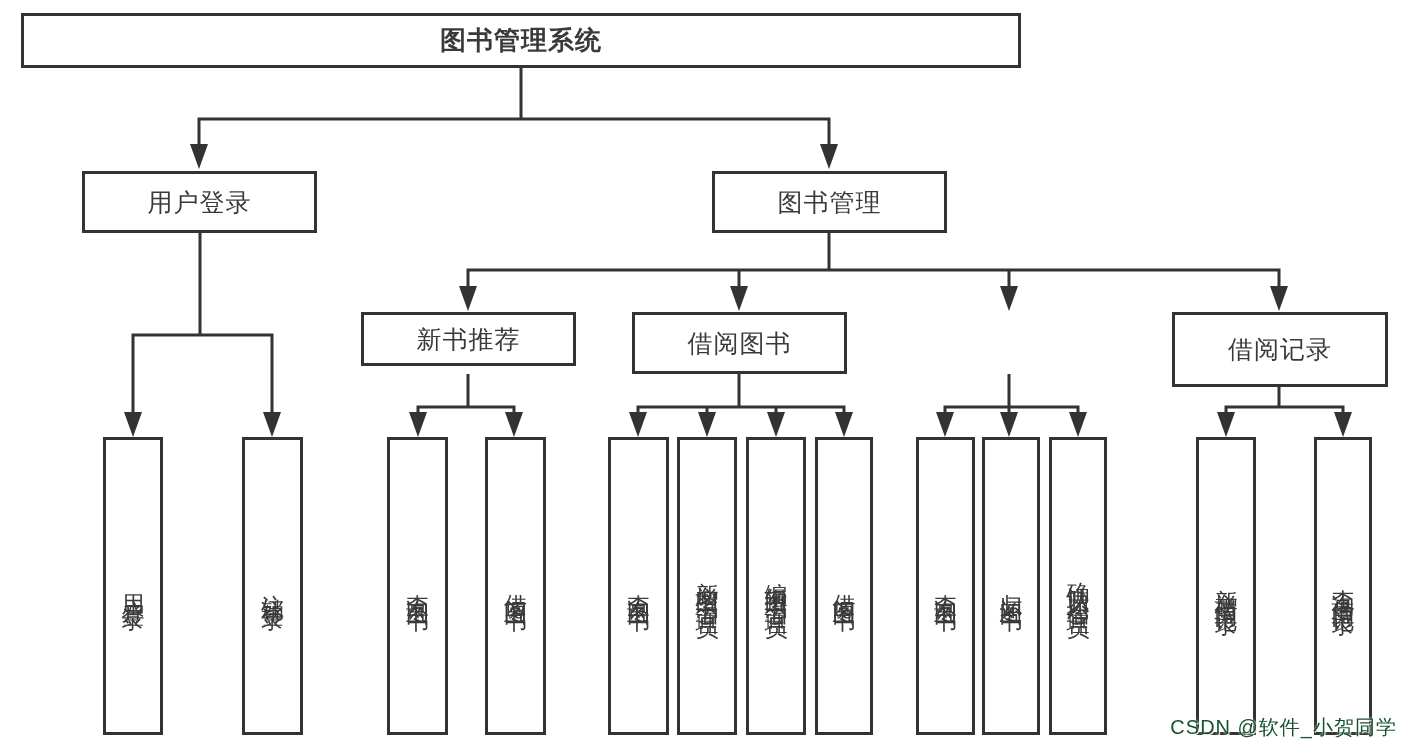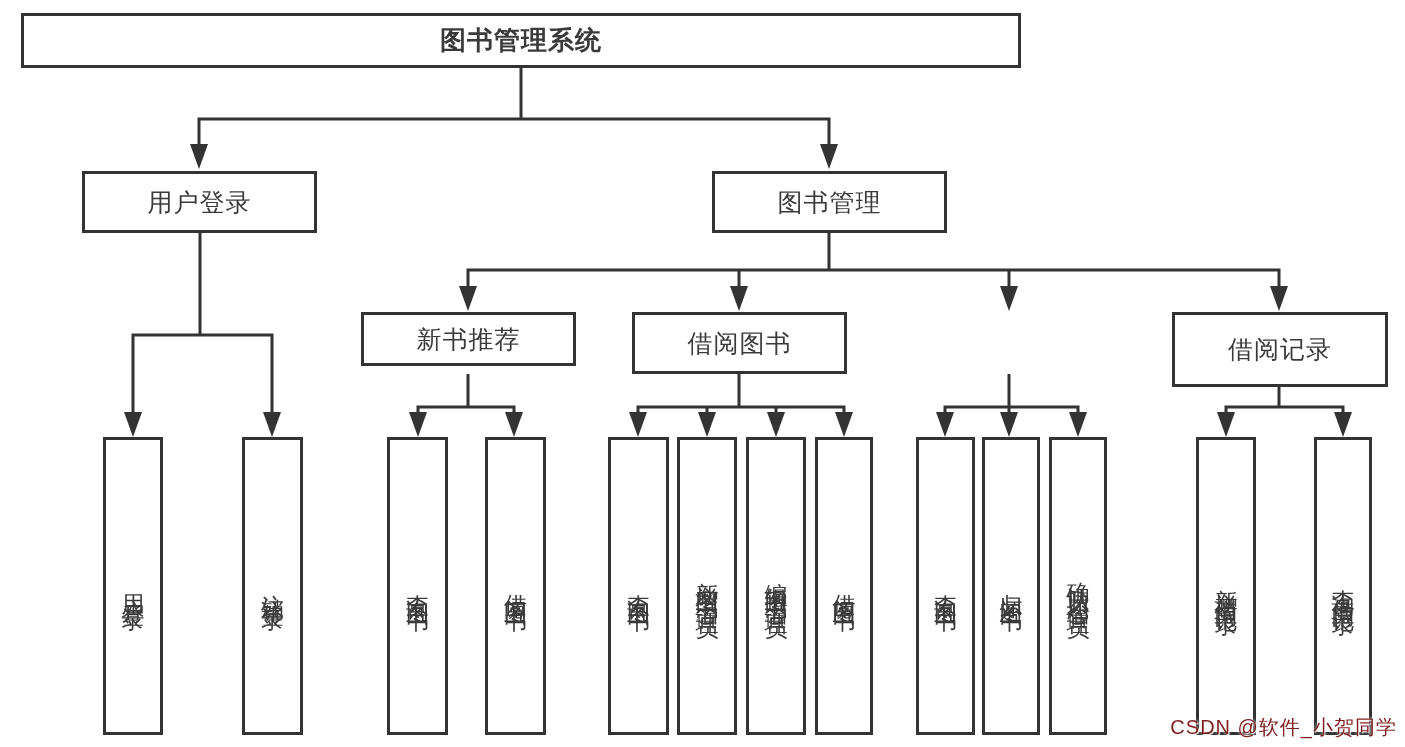--- a/index.html
+++ b/index.html
@@ -48,21 +48,21 @@
   #b-leaf-borrow-book{left:815px;top:437px;width:58px;height:298px;}
   #b-leaf-query-book-current{left:916px;top:437px;width:59px;height:298px;}
   #b-leaf-return-book{left:982px;top:437px;width:58px;height:298px;}
   #b-leaf-confirm-return{left:1049px;top:437px;width:58px;height:298px;}
   #b-leaf-add-record{left:1196px;top:437px;width:60px;height:298px;}
   #b-leaf-query-record{left:1314px;top:437px;width:58px;height:298px;}
   #watermark{
     position:absolute;
     right:8px;bottom:6px;
     font-size:20px;
-    color:#7f1d1d;
+    color:#14532d;
     letter-spacing:1px;
     text-shadow:0 0 3px #ffffff,1px 1px 1px #ffffff;
     z-index:5;
     white-space:nowrap;
   }
 </style>
 </head>
 <body>
 
 <div id="canvas">

